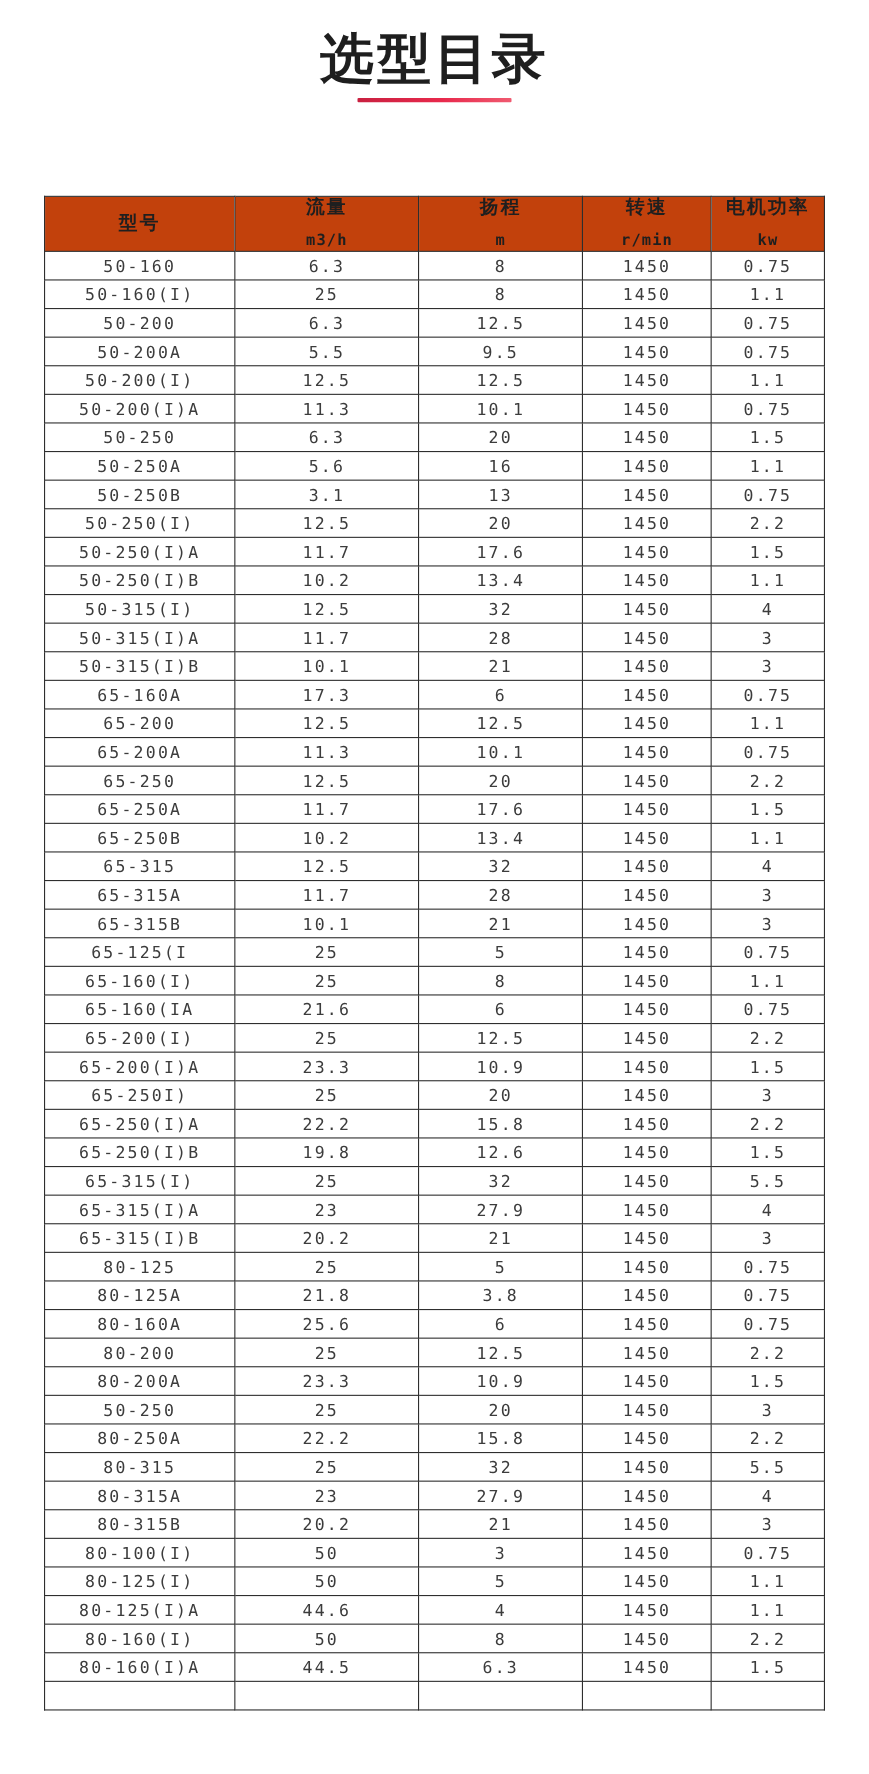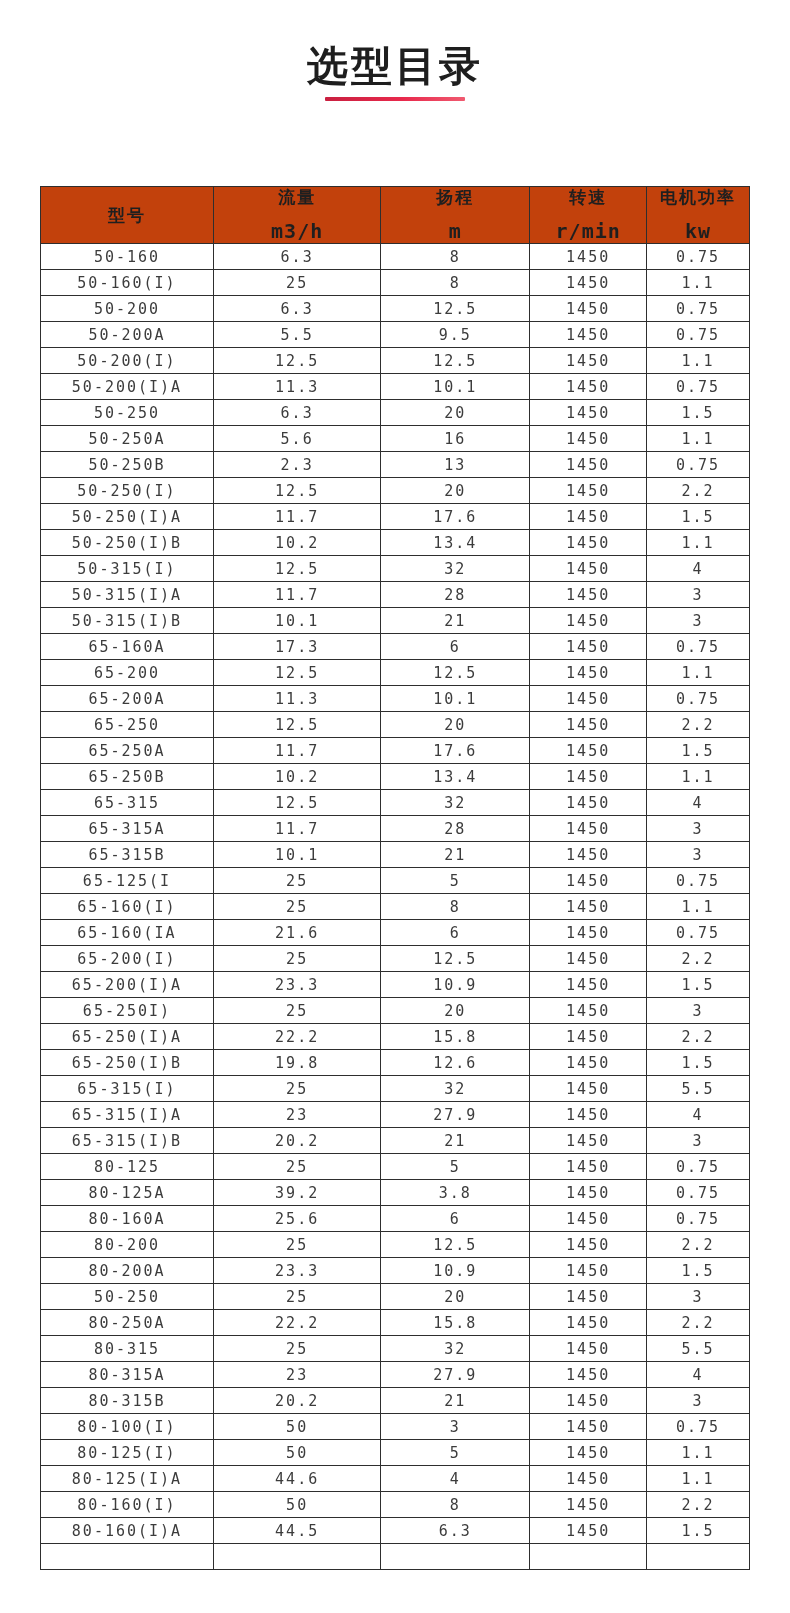--- a/index.html
+++ b/index.html
@@ -10,25 +10,25 @@
   body {
     width: 790px;
     height: 1613px;
     overflow: hidden;
     font-family: "DejaVu Sans", sans-serif;
   }
   .page-title {
     text-align: center;
     font-family: "DejaVu Sans", sans-serif;
     font-weight: 700;
-    font-size: 41px;
+    font-size: 49px;
     line-height: 1.1;
     color: #1e1e1e;
     letter-spacing: 3px;
-    padding-top: 44px;
+    padding-top: 27px;
   }
   .title-underline {
     width: 140px;
     height: 4px;
     margin: 8px auto 0 auto;
     background: linear-gradient(90deg, #c92040, #e8294c 55%, #f05a70);
     border-radius: 1px;
   }
   table.spec-table {
     width: 710px;
@@ -52,21 +52,21 @@
     font-family: "DejaVu Sans", sans-serif;
     font-weight: 700;
     font-size: 17px;
     color: #1f1f1f;
     letter-spacing: 2px;
     line-height: 1.2;
   }
   .h-unit {
     font-family: "DejaVu Sans Mono", monospace;
     font-weight: 700;
-    font-size: 20px;
+    font-size: 14px;
     color: #1f1f1f;
     letter-spacing: 1px;
     line-height: 1.2;
     margin-top: 12px;
   }
   .spec-table td {
     height: 25px;
     font-family: "DejaVu Sans Mono", monospace;
     font-size: 15px;
     color: #3c3c3c;
@@ -163,21 +163,21 @@
       </tr>
       <tr>
         <td>50-250A</td>
         <td>5.6</td>
         <td>16</td>
         <td>1450</td>
         <td>1.1</td>
       </tr>
       <tr>
         <td>50-250B</td>
-        <td>2.3</td>
+        <td>3.1</td>
         <td>13</td>
         <td>1450</td>
         <td>0.75</td>
       </tr>
       <tr>
         <td>50-250(I)</td>
         <td>12.5</td>
         <td>20</td>
         <td>1450</td>
         <td>2.2</td>
@@ -359,21 +359,21 @@
       </tr>
       <tr>
         <td>80-125</td>
         <td>25</td>
         <td>5</td>
         <td>1450</td>
         <td>0.75</td>
       </tr>
       <tr>
         <td>80-125A</td>
-        <td>39.2</td>
+        <td>21.8</td>
         <td>3.8</td>
         <td>1450</td>
         <td>0.75</td>
       </tr>
       <tr>
         <td>80-160A</td>
         <td>25.6</td>
         <td>6</td>
         <td>1450</td>
         <td>0.75</td>

